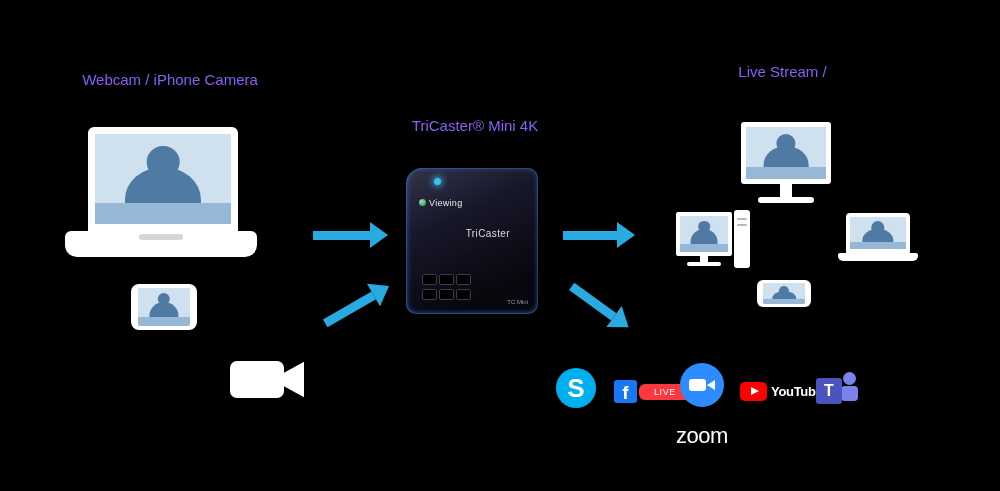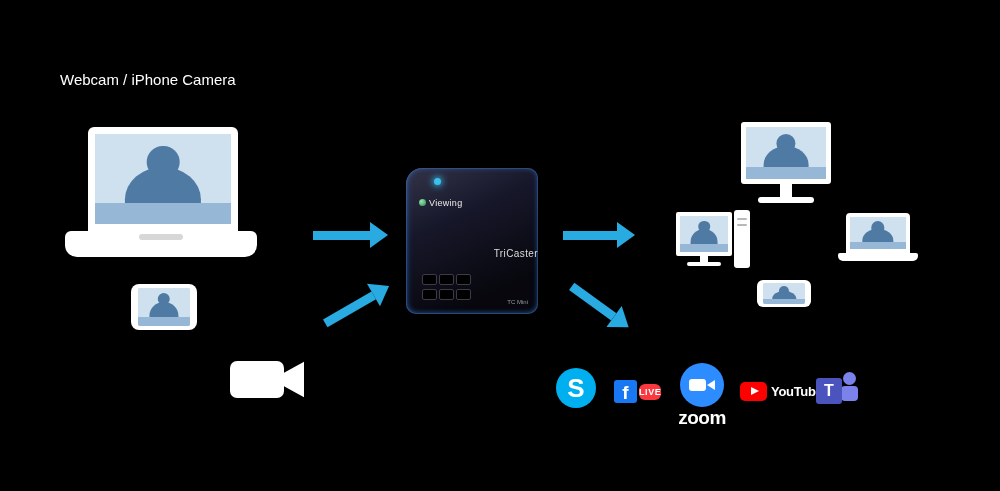--- a/index.html
+++ b/index.html
@@ -1,20 +1,20 @@
 <!DOCTYPE html>
 <html><head>
 <meta charset="utf-8">
 <style>
   html,body { margin:0; padding:0; background:#000; }
   #stage {
     position:relative; width:1000px; height:491px; background:#000000;
     font-family:"Liberation Sans", sans-serif; overflow:hidden;
   }
-  .lbl { position:absolute; color:#ffffff; font-size:15px; text-align:left; line-height:19px; }
+  .lbl { position:absolute; color:#8b5cf6; font-size:15px; text-align:center; line-height:19px; }
 
   
   .pscreen { position:absolute; inset:0; background:#cfe0ef; overflow:hidden; }
   .pscreen .head { position:absolute; left:50%; top:13%; width:24%; aspect-ratio:1/1;
     transform:translateX(-50%); background:#4f7aa3; border-radius:50%; }
   .pscreen .torso { position:absolute; left:50%; top:37%; width:56%; height:50%;
     transform:translateX(-50%); background:#4f7aa3; border-radius:50% 50% 8% 8% / 72% 72% 0 0; }
   .pscreen .desk { position:absolute; left:0; right:0; bottom:0; height:23%; background:#96b7d6; }
 
   
@@ -48,21 +48,21 @@
     border-radius:16px 10px 10px 10px;
     box-shadow: inset 2px 0 7px -2px rgba(60,130,220,.55),
                 inset -2px 0 7px -2px rgba(60,130,220,.35),
                 inset 0 -2px 7px -2px rgba(60,130,220,.45),
                 inset 0 0 0 1px rgba(80,115,175,.3); }
   .tc .led { position:absolute; left:28px; top:10px; width:7px; height:7px; border-radius:50%;
     background:#39c1f0; box-shadow:0 0 7px 1px #39c1f0; }
   .tc .brand { position:absolute; left:13px; top:30px; font-size:9px; color:#eaeaea; letter-spacing:.3px; }
   .tc .brand::before { content:''; display:inline-block; width:7px; height:7px; border-radius:50%;
     background:radial-gradient(circle at 35% 35%, #9fe0b0, #1f8f4d); margin-right:3px; }
-  .tc .model { position:absolute; right:0; top:60px; font-size:10px; color:#dcdcdc; letter-spacing:.4px;margin-top:20px; }
+  .tc .model { position:absolute; right:28px; top:60px; font-size:10px; color:#dcdcdc; letter-spacing:.4px; }
   .tc .ports { position:absolute; left:16px; bottom:14px; display:grid;
     grid-template-columns:repeat(3,13px); gap:4px; }
   .tc .ports div { width:13px; height:9px; background:#000; border:1px solid #3c3c48; border-radius:2px; }
   .tc .badge { position:absolute; right:10px; bottom:9px; font-size:6px; color:#9a9aa6; }
 
   
   .tv { position:absolute; left:741px; top:122px; width:90px; height:82px; }
   .tv .scr { position:absolute; left:0; top:0; width:80px; height:52px; border:5px solid #fff;
     border-radius:3px; background:#cfe0ef; }
   .tv .neck { position:absolute; left:39px; top:62px; width:12px; height:13px; background:#fff; }
@@ -85,29 +85,29 @@
     background:#fff; border-radius:6px; }
   .phone-r .scr { position:absolute; inset:3px 6px; background:#cfe0ef; border-radius:2px; overflow:hidden; }
 
   
   .skype { position:absolute; left:556px; top:368px; width:40px; height:40px; border-radius:50%;
     background:#00aff0; color:#fff; font-weight:bold; font-size:26px; line-height:40px; text-align:center; }
 
   .fblive { position:absolute; left:614px; top:380px; display:flex; align-items:center; gap:2px; }
   .fblive .fsq { width:23px; height:23px; background:#1877f2; border-radius:3px; color:#fff;
     font-weight:bold; font-size:19px; line-height:26px; text-align:center; overflow:hidden; }
-  .fblive .live { background:#fa383e; color:#fff; font-weight:bold; font-size:9px;
-    letter-spacing:.6px; padding:3px 0; border-radius:6px; }
+  .fblive .live { background:#fa383e; color:#fff; font-weight:normal; font-size:9px;
+    letter-spacing:.6px; padding:3px 15px; border-radius:6px; }
 
   .zoom { position:absolute; left:674px; top:363px; width:56px; text-align:center; }
   .zoom .circ { position:relative; width:44px; height:44px; border-radius:50%; background:#2d8cff; margin:0 auto; }
   .zoom .cam-body { position:absolute; left:9px; top:16px; width:17px; height:12px; background:#fff; border-radius:3px; }
   .zoom .cam-lens { position:absolute; left:27px; top:17px; width:0; height:0;
     border-top:5px solid transparent; border-bottom:5px solid transparent; border-right:8px solid #fff; }
-  .zoom .word { margin-top:0px; color:#fff; font-weight:bold; font-size:19px; letter-spacing:-.5px; }
+  .zoom .word { margin-top:16px; color:#fff; font-weight:normal; font-size:22px; letter-spacing:-.5px; }
 
   .yt { position:absolute; left:740px; top:382px; display:flex; align-items:center; gap:4px; }
   .yt .play { position:relative; width:27px; height:19px; background:#ff0000; border-radius:5px; }
   .yt .play::after { content:''; position:absolute; left:11px; top:5px; width:0; height:0;
     border-top:4.5px solid transparent; border-bottom:4.5px solid transparent; border-left:8px solid #fff; }
   .yt .word { color:#fff; font-weight:bold; font-size:13px; letter-spacing:-.3px; }
 
   .teams { position:absolute; left:816px; top:372px; width:42px; height:38px; }
   .teams .headc { position:absolute; right:2px; top:0; width:13px; height:13px; border-radius:50%; background:#7b83eb; }
   .teams .bodyc { position:absolute; right:0; top:14px; width:17px; height:15px; border-radius:4px; background:#7b83eb; }
@@ -157,37 +157,39 @@
   </div>
   <div class="arrow" style="left:563px; top:222px; width:72px;">
     <div class="shaft"></div>
       <div class="tip"></div>
   </div>
   <div class="arrow" style="left:572px; top:273px; width:70px; transform:rotate(36deg); transform-origin:left center;">
     <div class="shaft"></div>
       <div class="tip"></div>
   </div>
 
+  <div class="lbl" style="left:395px; top:116px; width:160px;">TriCaster® Mini 4K</div>
 
   <div class="tc">
     <div class="led"></div>
     <div class="brand">Viewing</div>
     <div class="model">TriCaster</div>
     <div class="ports">
       <div></div>
         <div></div>
         <div></div>
         <div></div>
         <div></div>
         <div></div>
     </div>
     <div class="badge">TC Mini</div>
   </div>
 
   <div class="lbl" style="left:695px; top:62px; width:175px;">
+    <div>Live Stream /</div>
   </div>
 
   <div class="tv">
     <div class="scr">
       <div class="pscreen">
         <div class="head"></div>
         <div class="torso"></div>
         <div class="desk"></div>
       </div>
     </div>

